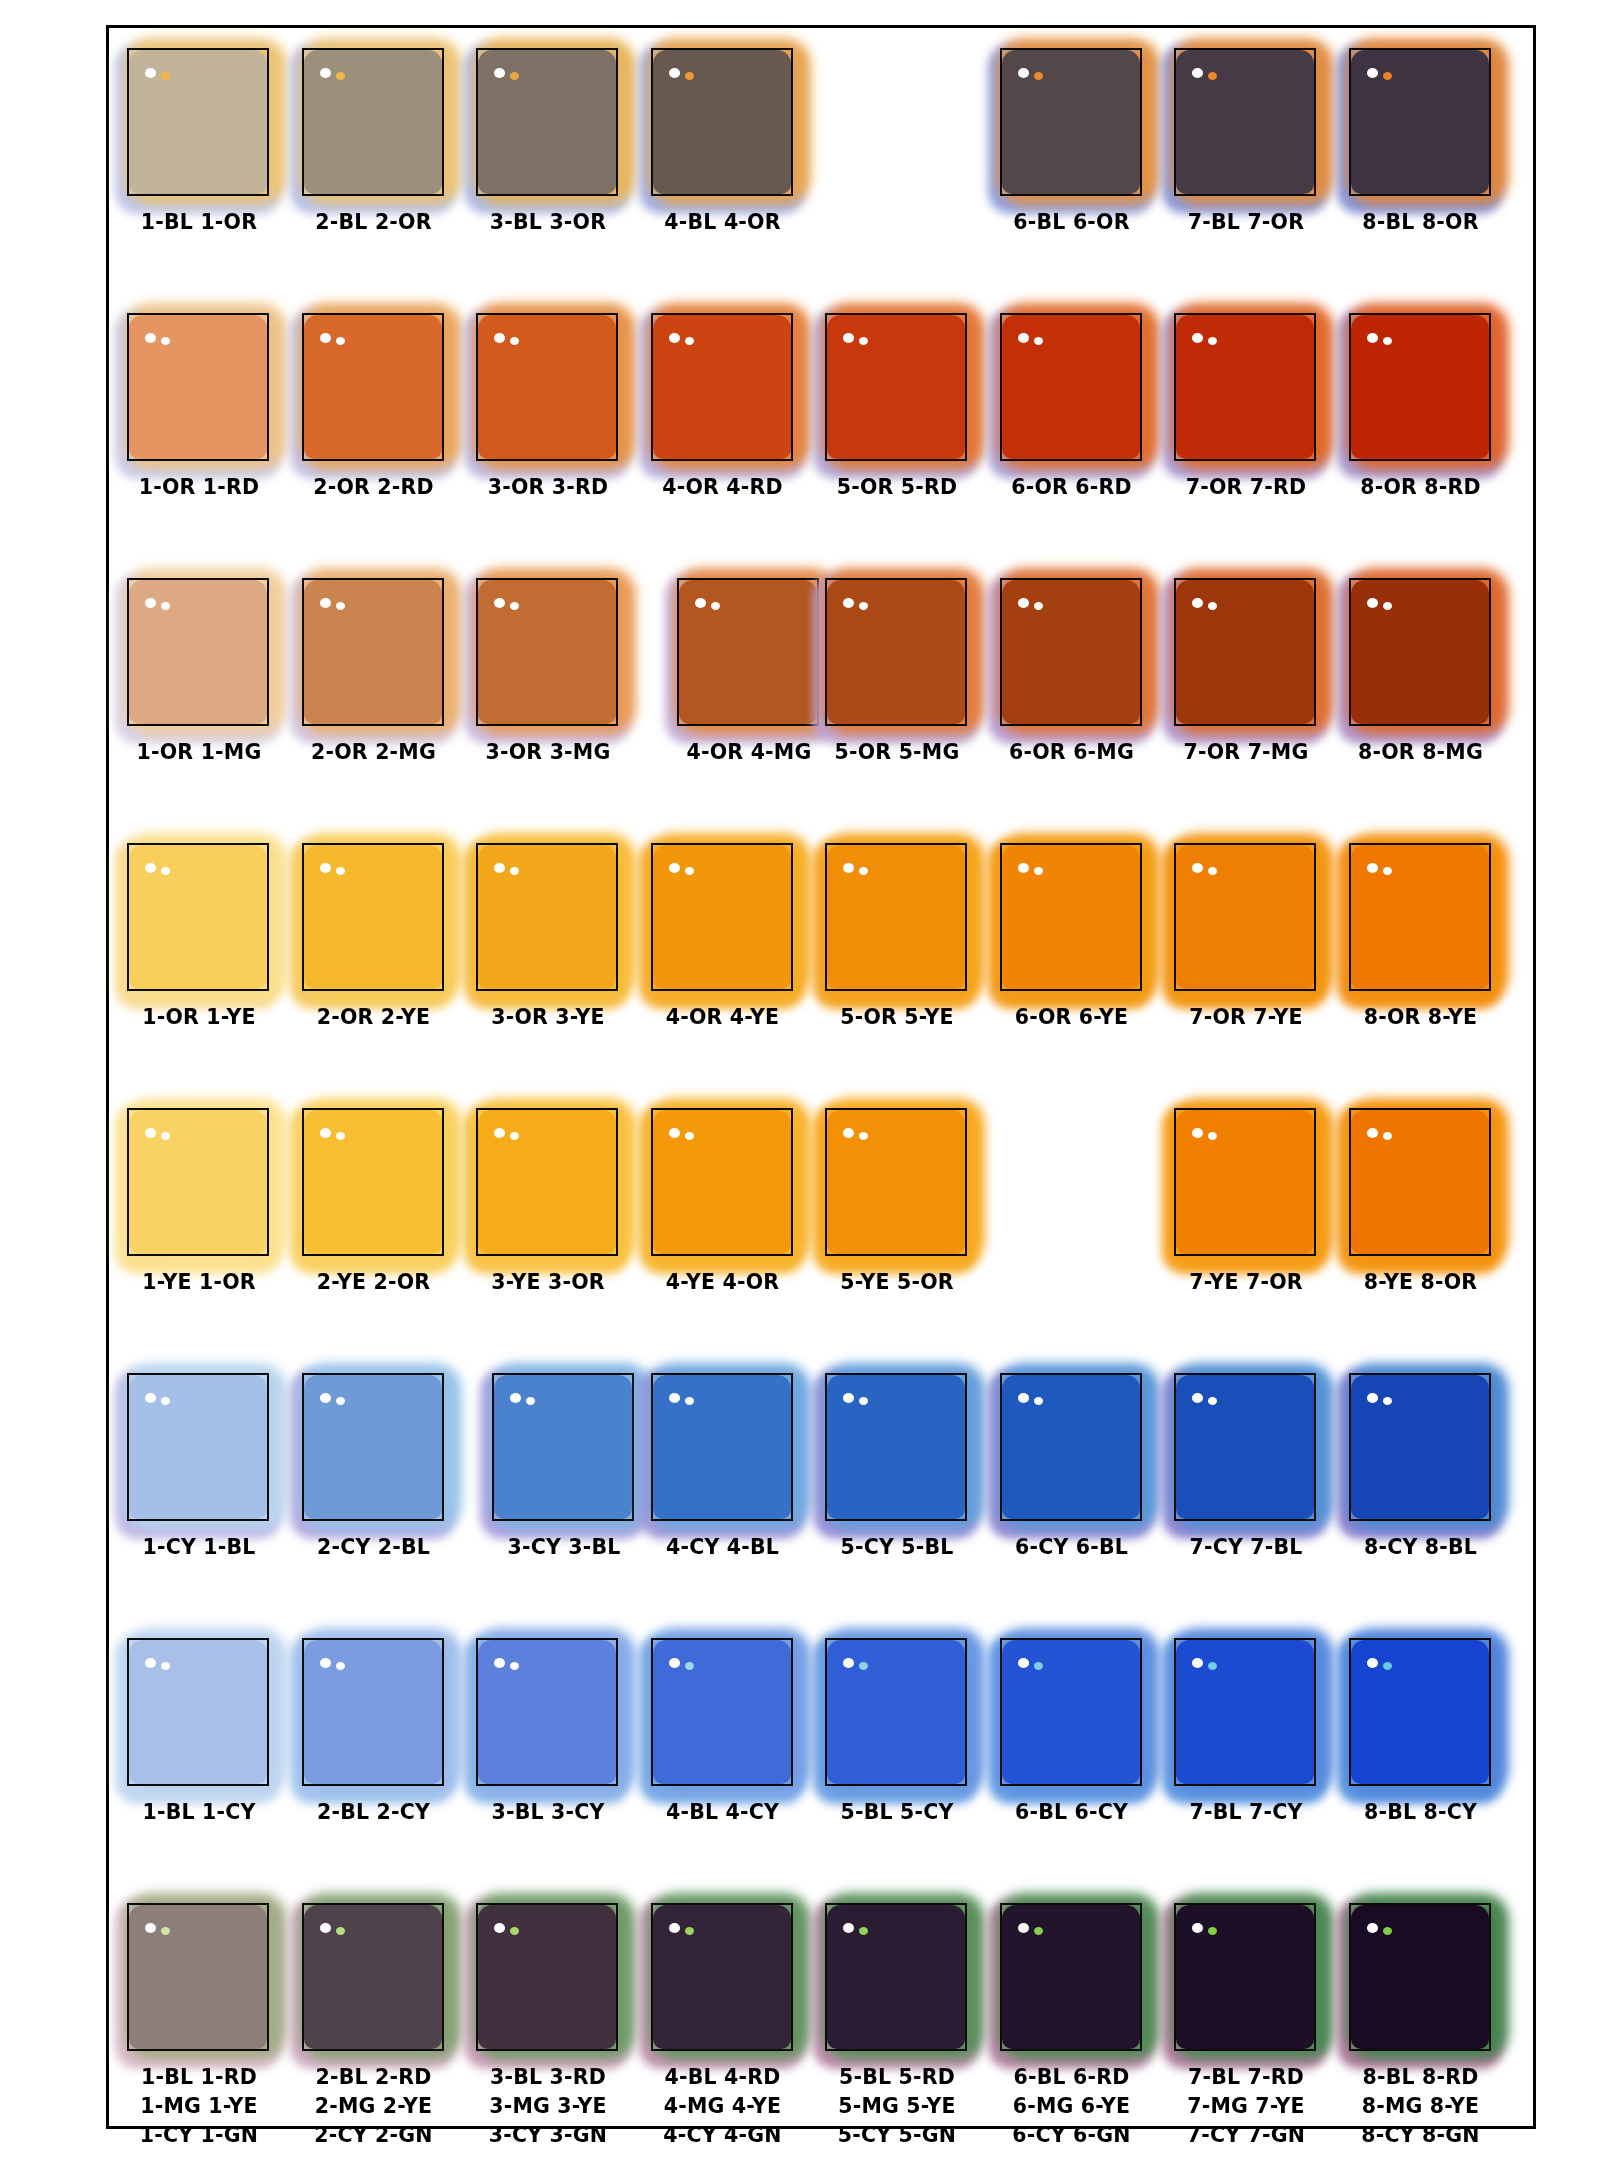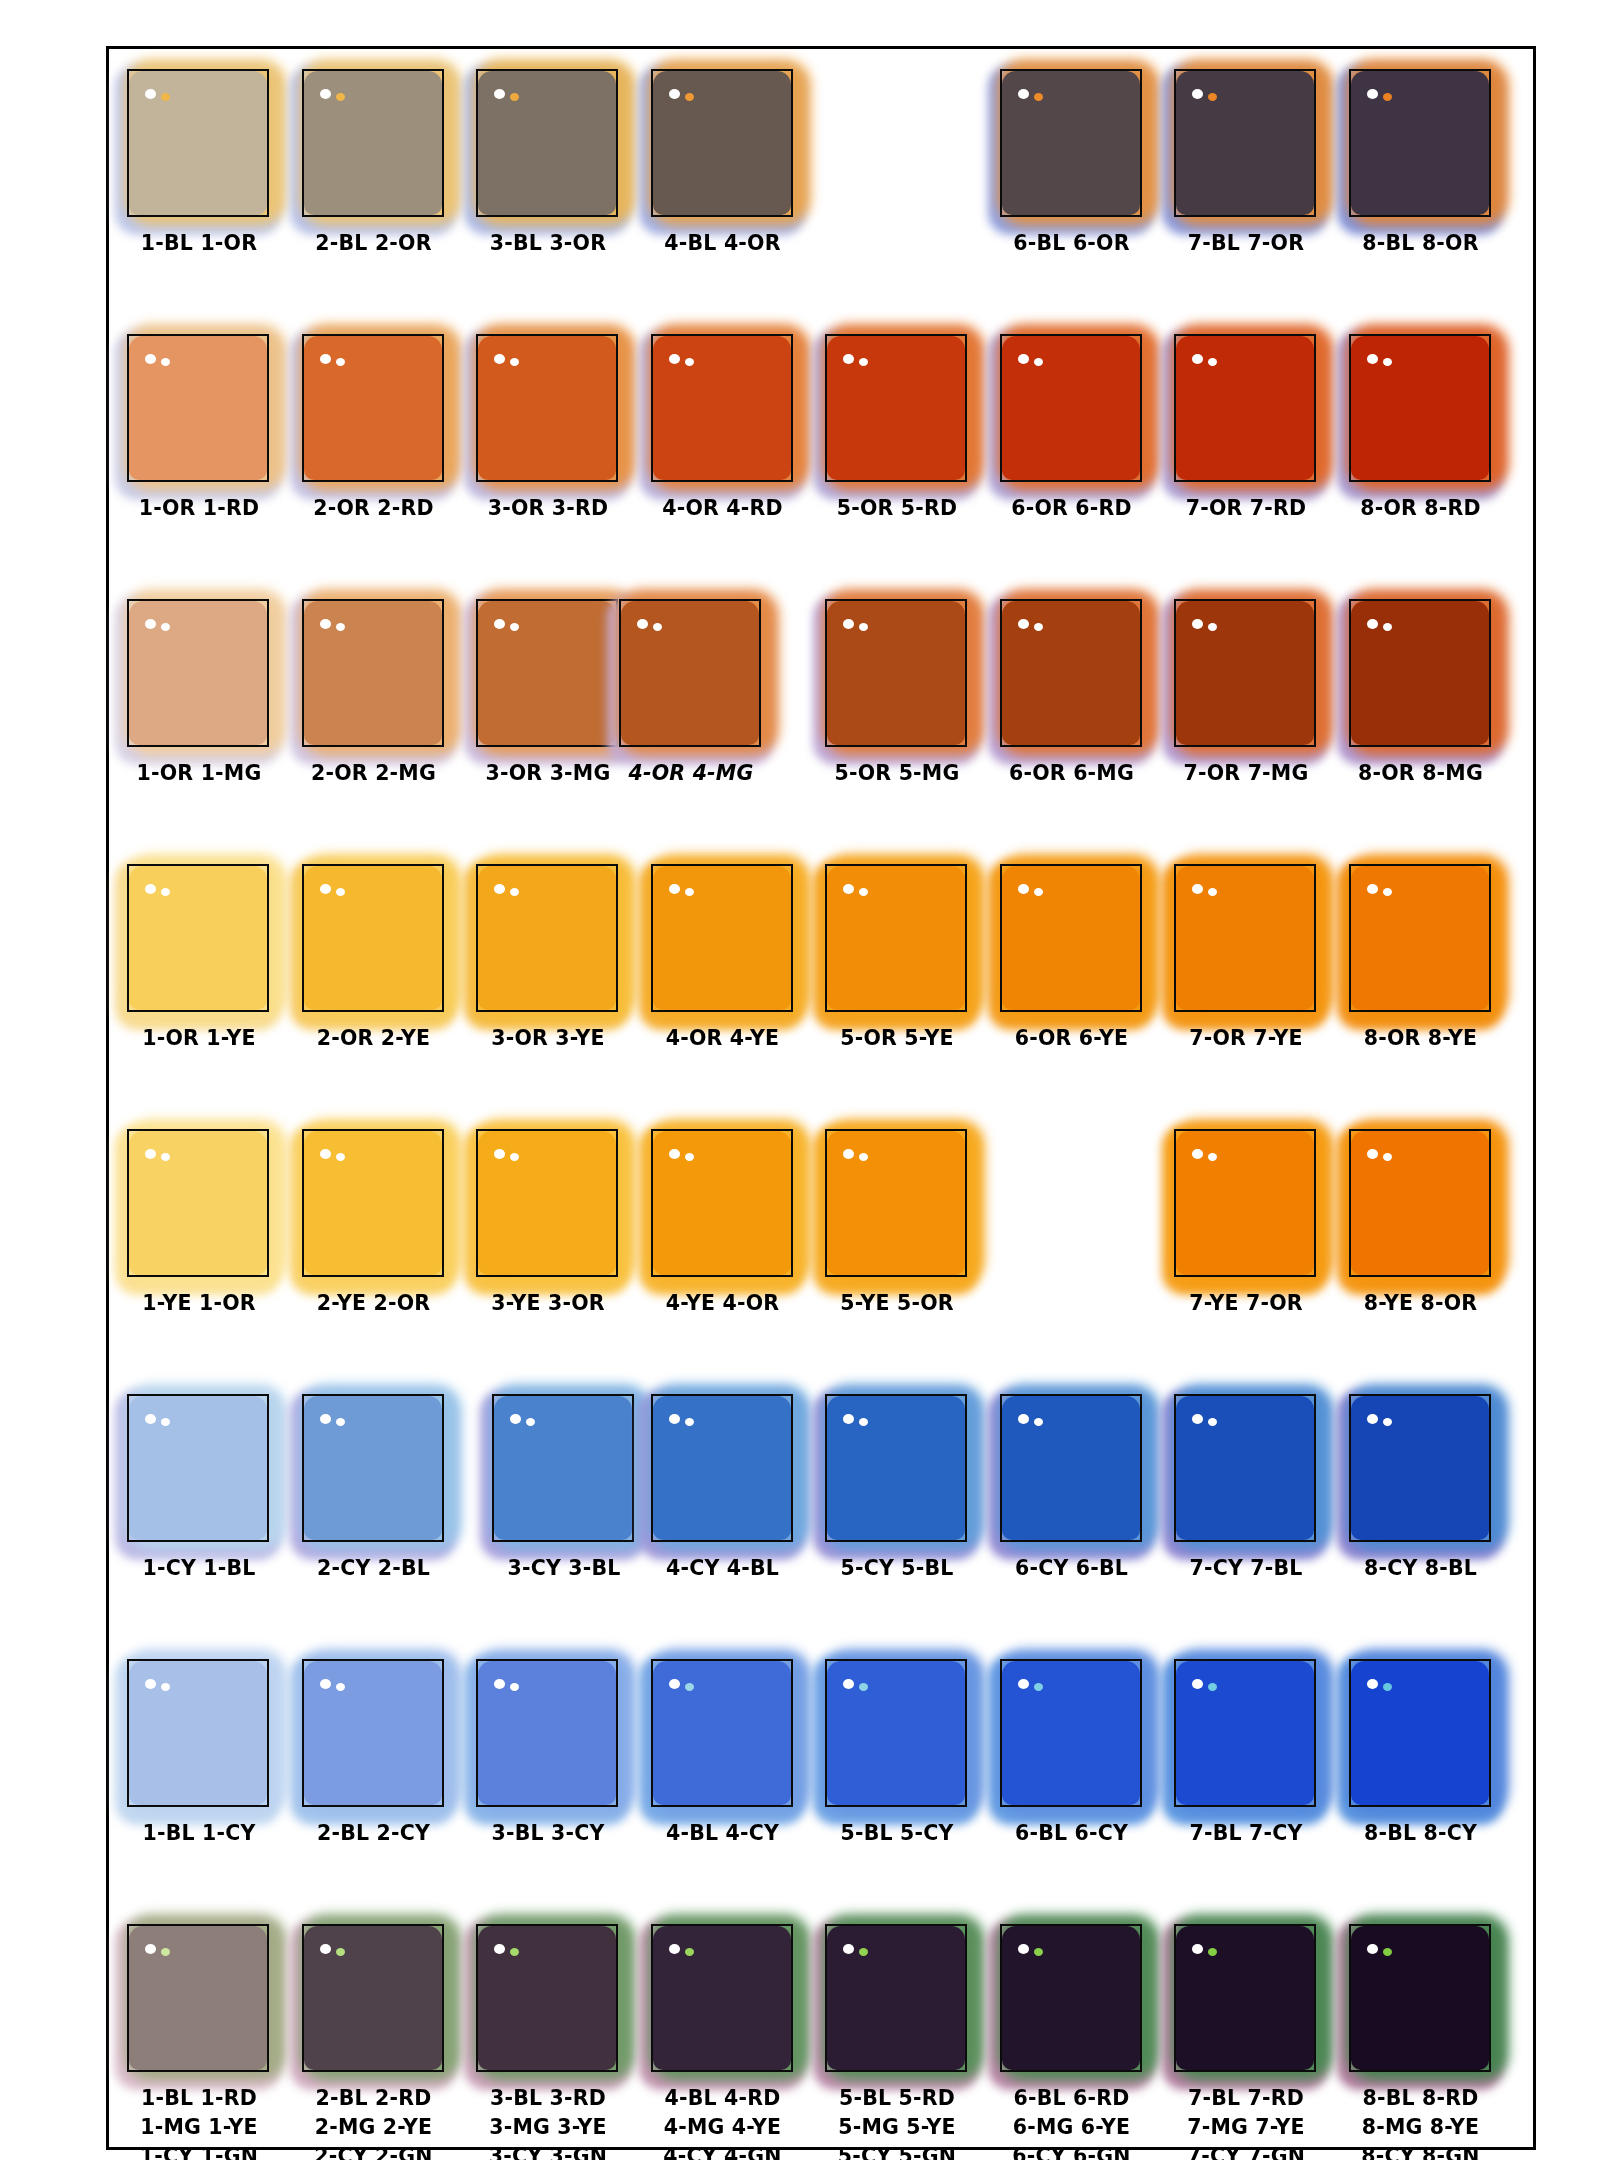--- a/index.html
+++ b/index.html
@@ -24,21 +24,20 @@
   
   #frame {
     position: absolute;
     left: 106px;
     top: 25px;
     width: 1430px;
     height: 2104px;
     border: 3px solid #000000;
     box-sizing: border-box;
     background: #ffffff;
-    margin-top: 21px;
   }
 
   #grid {
     position: absolute;
     left: 0;
     top: 0;
     width: 1430px;
     height: 2104px;
   }
 
@@ -367,21 +366,21 @@
             <div class="chip">
               <div class="chip-inner" style="background: rgb(192, 108, 51);">
                 <div class="dot-white"></div>
                 <div class="dot-accent" style="background: rgb(255, 255, 255);"></div>
               </div>
             </div>
             <div class="labels">
               <span class="ln">3-OR 3-MG</span>
             </div>
           </div>
-          <div class="cell" style="left: 506px; font-style: italic;">
+          <div class="cell" style="left: 564px;">
             <div class="paint" style="background: rgb(193, 173, 216);"></div>
             <div class="paint2" style="background: rgb(234, 131, 46);"></div>
             <div class="chip">
               <div class="chip-inner" style="background: rgb(179, 86, 32);">
                 <div class="dot-white"></div>
                 <div class="dot-accent" style="background: rgb(255, 255, 255);"></div>
               </div>
             </div>
             <div class="labels">
               <span class="ln">4-OR 4-MG</span>

